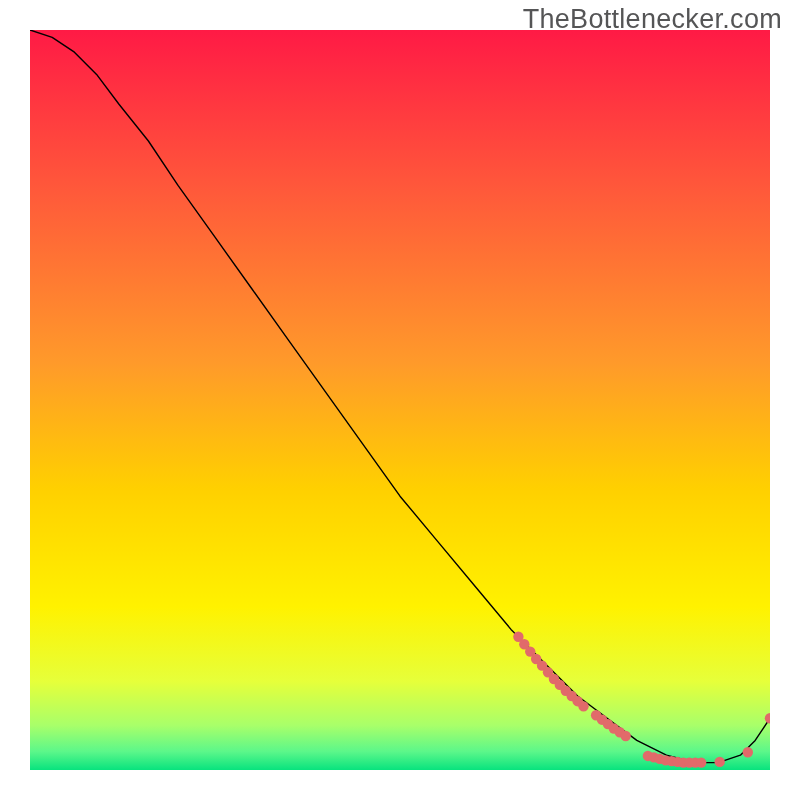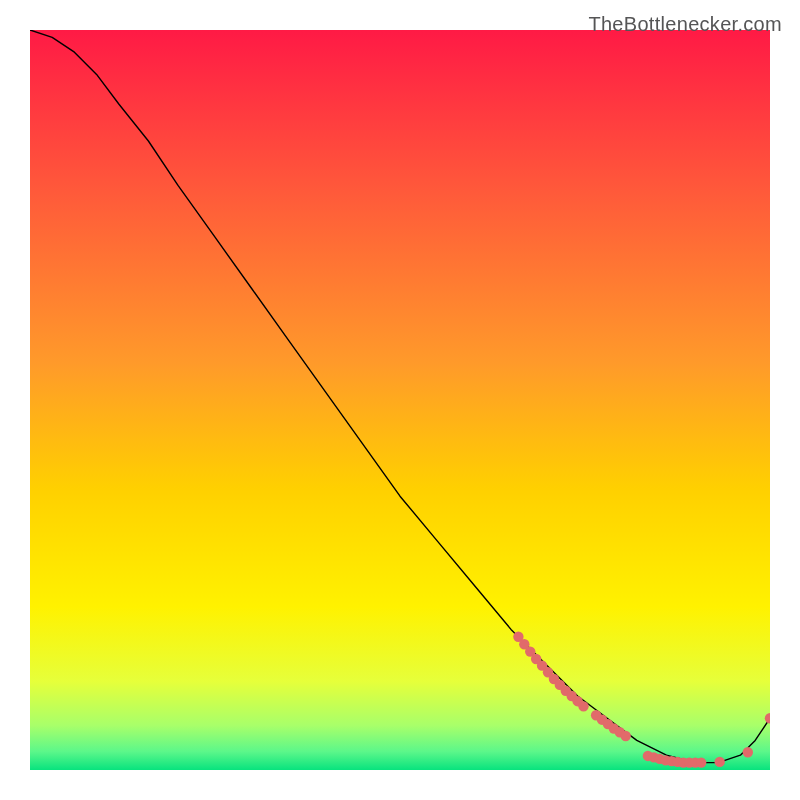--- a/index.html
+++ b/index.html
@@ -13,26 +13,25 @@
   }
   .chart-wrap {
     position: relative;
     width: 800px;
     height: 800px;
   }
   .watermark {
     position: absolute;
     top: 4px;
     right: 18px;
-    font-size: 20px;
+    font-size: 27px;
     font-weight: 400;
     color: #555556;
     letter-spacing: 0.3px;
     z-index: 10;
-    margin-top: 9px;
   }
   .plot-area {
     position: absolute;
     left: 30px;
     top: 30px;
     width: 740px;
     height: 740px;
   }
   svg.bg {
     position: absolute;

